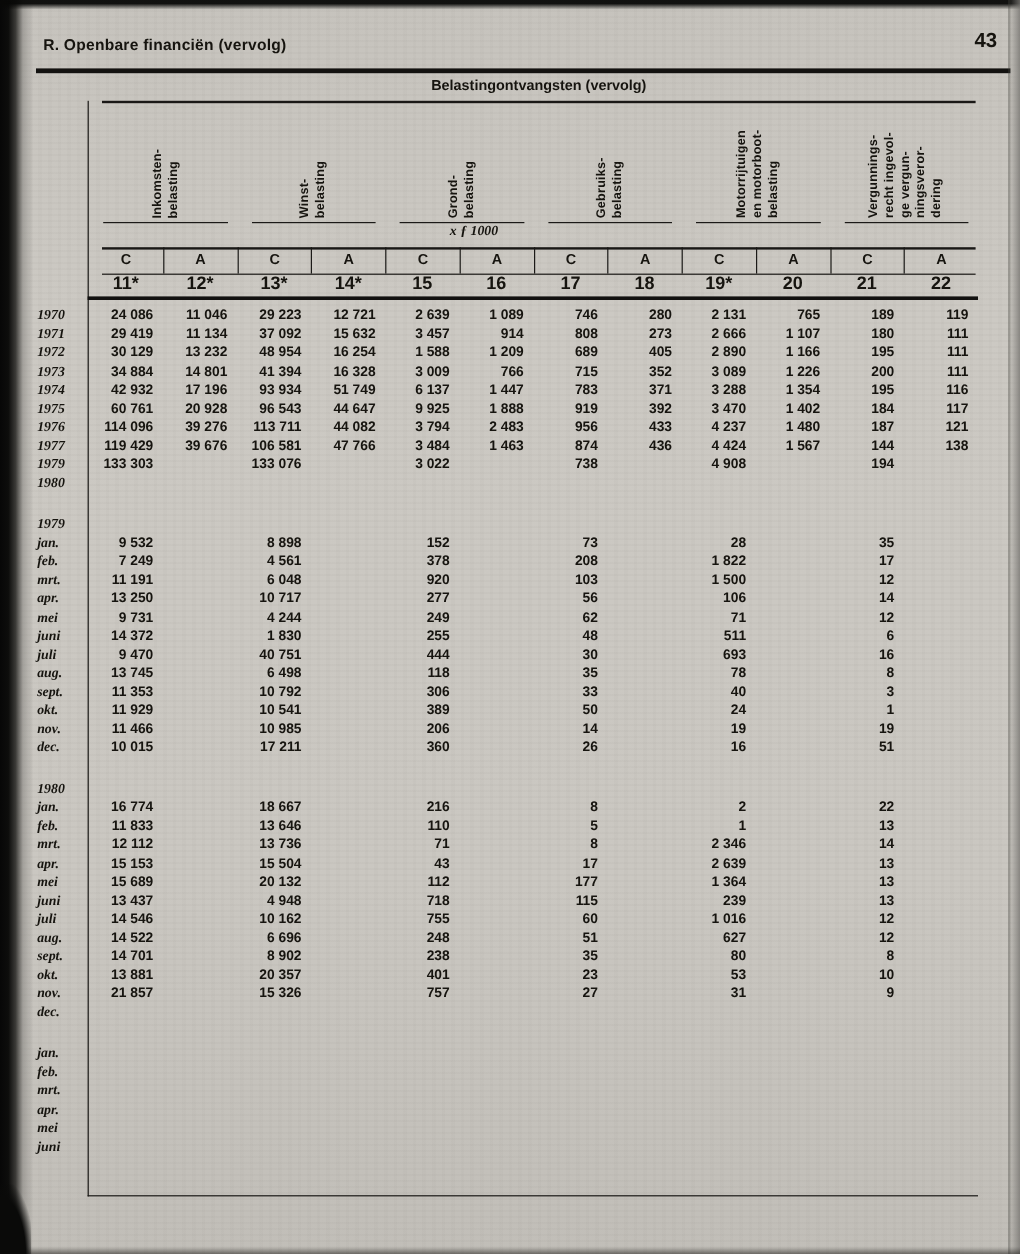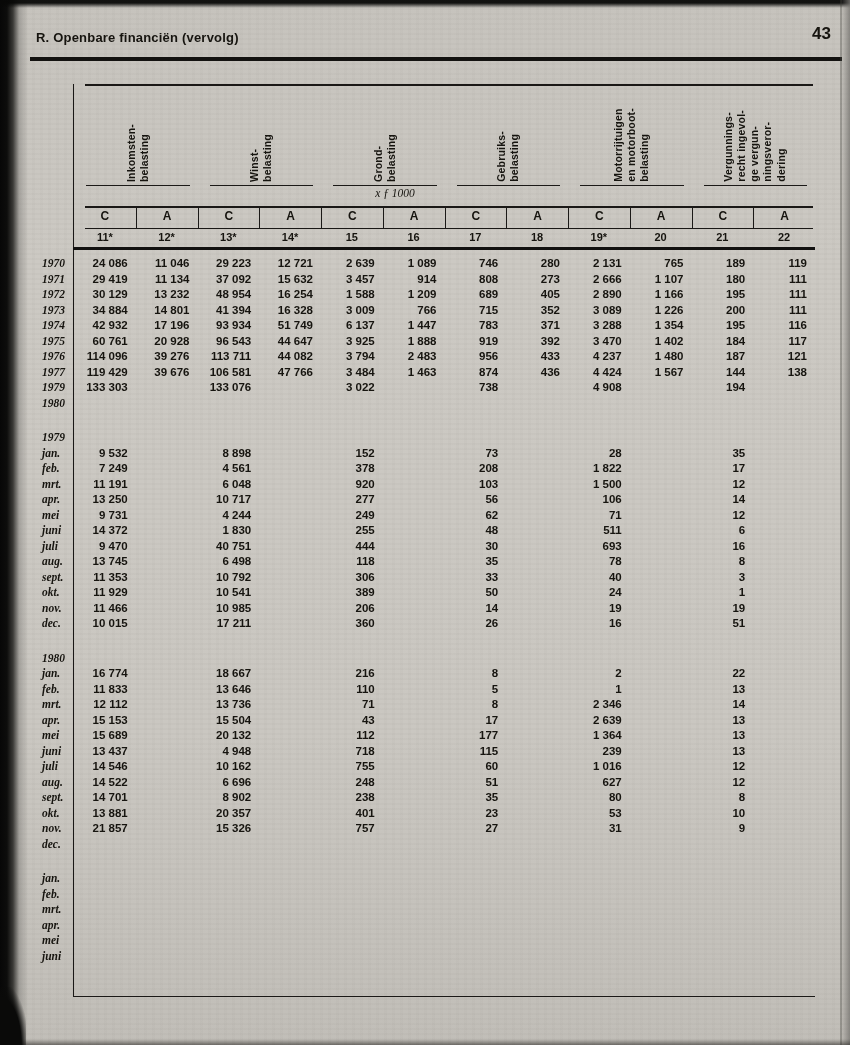--- a/index.html
+++ b/index.html
@@ -41,46 +41,47 @@
   .r-bottom { left:73px; top:996px; width:742px; height:1.2px; }
   .v-main   { position:absolute; left:72.5px; top:84px; width:1.6px; height:913px; background:#1a1816; }
 
   .hgrid { position:absolute; left:28px; display:grid; grid-template-columns: 46px repeat(12, 61.75px); }
   .group-row { top:88px; height:98px; }
   .group-cell { display:flex; align-items:flex-end; justify-content:center;
     border-bottom:1.5px solid #1b1917; margin:0 8px 0 12px; padding-bottom:3px; }
   .rot { writing-mode: vertical-rl; transform: rotate(180deg); white-space: pre-line;
     font-weight:700; font-size:10.5px; line-height:1.25; letter-spacing:.2px; }
   .unit-label { position:absolute; left:85px; top:187px; width:620px; text-align:center;
-    font-family:"Liberation Serif", serif; font-style:italic; font-weight:400; font-size:11.5px; }
+    font-family:"Liberation Serif", serif; font-style:italic; font-weight:700; font-size:11.5px; }
   .ca-row { top:206px; height:22px; }
   .ca-cell { text-align:center; font-weight:700; font-size:12px; line-height:21px; }
   .ca-cell.sep { border-left:1.2px solid #1b1917; }
   .num-row { top:228px; height:19px; }
-  .colnum-cell { text-align:center; font-weight:700; font-size:11px; line-height:18px; }
+  .colnum-cell { text-align:center; font-weight:700; font-size:15px; line-height:18px; }
 
   
   .tbody { position:absolute; left:28px; top:256px; }
   .section ~ .section { margin-top:19px; }
   .trow { display:grid; grid-template-columns: 46px repeat(12, 61.75px); height:15.5px; line-height:15.5px; }
   .cell.num { text-align:right; padding-right:8px; font-weight:700; font-size:11.5px;
     font-family:"Liberation Sans", sans-serif; white-space:nowrap; }
   .cell.label { font-family:"Liberation Serif", serif; font-style:italic; font-weight:700;
-    font-size:11.5px; padding-left:3px; white-space:nowrap;margin-left:11px; }
+    font-size:11.5px; padding-left:3px; white-space:nowrap; }
 </style>
 </head>
 <body>
 
 <div class="page">
   <div class="texture"></div>
 
   <div class="sec-title">R. Openbare financiën (vervolg)</div>
   <div class="page-num">43</div>
   <div class="head-rule"></div>
 
+  <div class="tbl-title">Belastingontvangsten (vervolg)</div>
   <div class="rule r-top"></div>
   <div class="v-main"></div>
 
   <div class="hgrid group-row">
       <div></div>
       <div class="group-cell" style="grid-column: span 2;">
         <div class="rot">Inkomsten-
 belasting</div>
       </div>
       <div class="group-cell" style="grid-column: span 2;">
@@ -221,21 +222,21 @@
           <div class="cell num">1 354</div>
           <div class="cell num">195</div>
           <div class="cell num">116</div>
         </div>
         <div class="trow">
           <div class="cell label">1975</div>
           <div class="cell num">60 761</div>
           <div class="cell num">20 928</div>
           <div class="cell num">96 543</div>
           <div class="cell num">44 647</div>
-          <div class="cell num">3 925</div>
+          <div class="cell num">9 925</div>
           <div class="cell num">1 888</div>
           <div class="cell num">919</div>
           <div class="cell num">392</div>
           <div class="cell num">3 470</div>
           <div class="cell num">1 402</div>
           <div class="cell num">184</div>
           <div class="cell num">117</div>
         </div>
         <div class="trow">
           <div class="cell label">1976</div>

